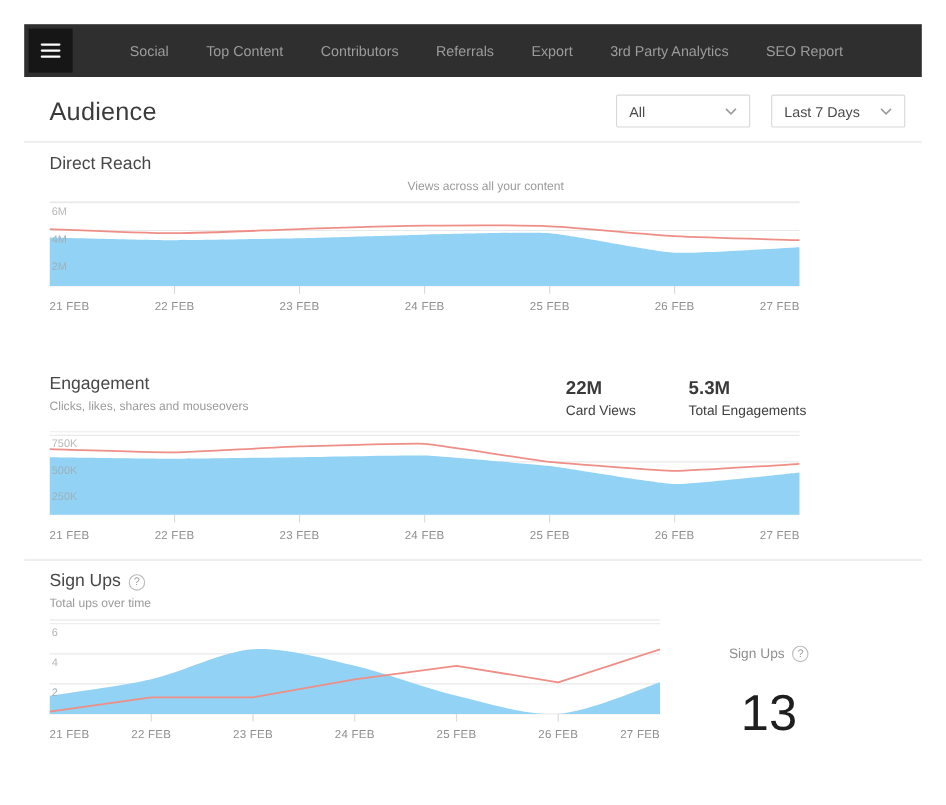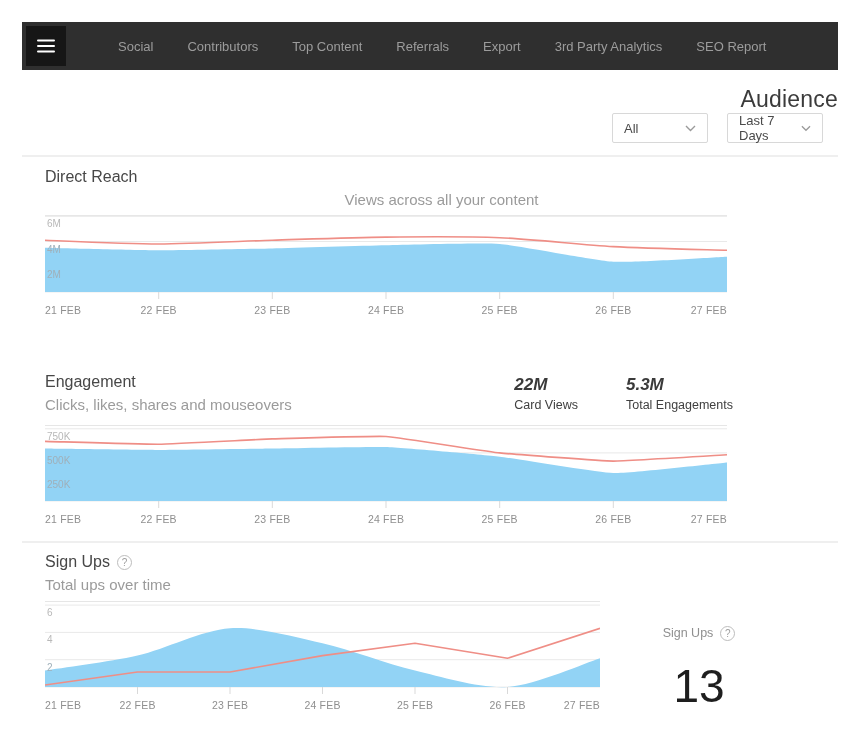--- a/index.html
+++ b/index.html
@@ -9,60 +9,60 @@
     font-family:"Liberation Sans", sans-serif; color:#3b3b3b;
   }
   
   .topnav { margin:22px 22px 0; height:48px; background:#2f2f2f; display:flex; align-items:stretch; }
   .menu-btn { width:40px; height:40px; margin:4px 0 4px 4px; background:#161616; display:flex; align-items:center; justify-content:center; cursor:pointer; flex:0 0 auto; }
   .hamburger { width:18px; height:2.5px; background:#fff; border-radius:1px; box-shadow:0 -5.5px 0 #fff, 0 5.5px 0 #fff; }
   .tabs { display:flex; margin-left:52px; column-gap:34px; }
   .tab { display:flex; align-items:center; font-size:13px; color:#9c9c9c; border-bottom:4px solid transparent; padding-top:4px; cursor:pointer; white-space:nowrap; }
   .tab.active { color:#4aa8e0; border-bottom-color:#4aa8e0; }
   
-  .header-row { margin:16px 22px 12px; display:flex; justify-content:space-between; align-items:flex-end;flex-direction:column; }
+  .header-row { margin:16px 22px 12px; display:flex; justify-content:space-between; align-items:center; }
   .page-title { font-size:23px; font-weight:400; color:#3b3b3b; margin:0 0 0 23px; letter-spacing:.2px; }
   .filters { display:flex; column-gap:19px; margin-right:15px; }
-  .select { width:96px; height:30px; border:1px solid #d8d8d8; border-radius:2px; background:#fff; display:flex; align-items:center; justify-content:space-between; padding:0 11px; font-size:13px; color:#4a4a4a; cursor:pointer; }
+  .select { width:122px; height:30px; border:1px solid #d8d8d8; border-radius:2px; background:#fff; display:flex; align-items:center; justify-content:space-between; padding:0 11px; font-size:13px; color:#4a4a4a; cursor:pointer; }
   .chev { display:block; }
   .divider { border:none; border-top:2px solid #efefef; margin:10px 22px 0; }
   .divider2 { border:none; border-top:2px solid #efefef; margin:13px 22px 0; }
   
   .section { margin:0 22px; }
   .sec1 { margin-top:11px;text-align:center; }
   .sec2 { margin-top:54px; }
   .sec3 { margin-top:10px; }
   .section-head { display:flex; justify-content:space-between; align-items:flex-start;margin-top:38px; }
   .sec-title { font-size:16px; font-weight:400; color:#474747; margin:0 0 0 23px; display:flex; align-items:center; }
-  .sec-sub { font-size:15px; color:#9b9b9b; margin:5px 0 0 23px; }
+  .sec-sub { font-size:11px; color:#9b9b9b; margin:5px 0 0 23px; }
   .qicon { display:inline-flex; align-items:center; justify-content:center; width:15px; height:15px; border:1px solid #bdbdbd; border-radius:50%; color:#9e9e9e; font-size:10px; margin-left:7px; cursor:pointer; flex:0 0 auto; }
   .stats { display:flex; column-gap:48px; margin-right:105px; padding-top:2px; }
-  .stat-value { font-size:17px; font-weight:700; color:#3a3a3a;font-style:italic; }
+  .stat-value { font-size:17px; font-weight:700; color:#3a3a3a; }
   .stat-label { font-size:12.5px; color:#404040; margin-top:3px; }
   .chart { display:block; margin:7px 0 0 23px; }
   .chart text { font-family:"Liberation Sans", sans-serif; }
   .sec2 .chart { margin-top:12px; }
   .chart-row { display:flex; margin-top:8px; }
   .su-summary { flex:1; margin-right:40px; padding-top:22px; text-align:center; }
   .su-label { font-size:12.5px; color:#8f8f8f; display:inline-flex; align-items:center; }
   .su-value { font-size:46px; font-weight:400; color:#1e1e1e; line-height:1.1; margin-top:20px; }
 </style>
 </head>
 <body>
 
 <div>
 
   <nav class="topnav">
     <div class="menu-btn">
       <span class="hamburger"></span>
     </div>
     <div class="tabs" id="nav-tabs">
         <div class="tab">Social</div>
+        <div class="tab">Top Content</div>
         <div class="tab">Contributors</div>
-        <div class="tab">Top Content</div>
         <div class="tab">Referrals</div>
         <div class="tab">Export</div>
         <div class="tab">3rd Party Analytics</div>
         <div class="tab">SEO Report</div>
       </div>
   </nav>
 
   <div class="header-row">
     <h1 class="page-title">Audience</h1>
     <div class="filters">

